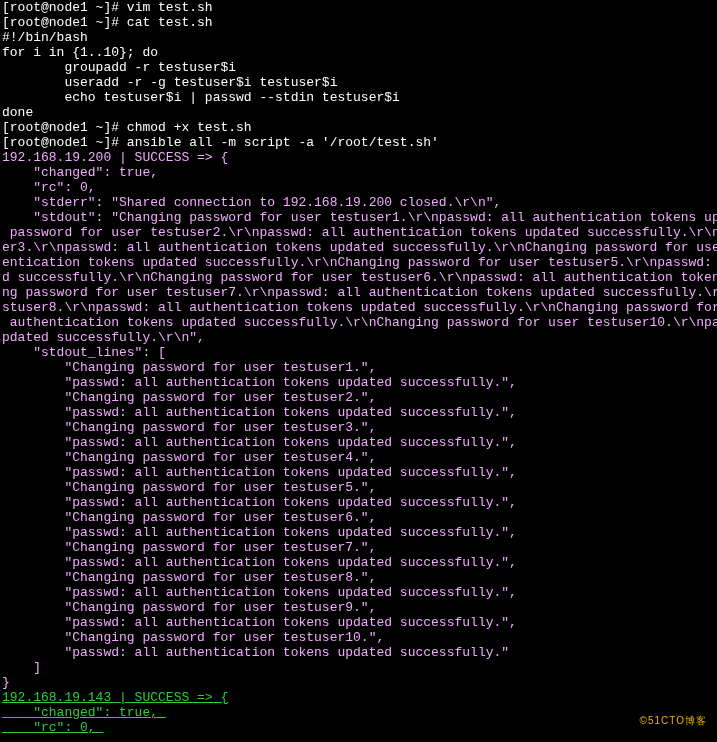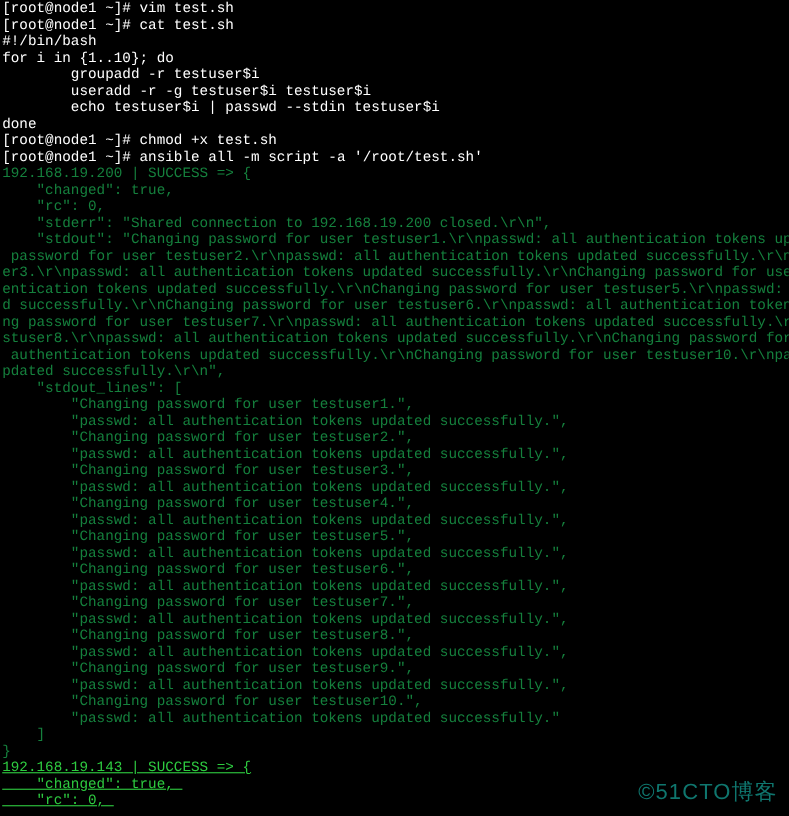--- a/index.html
+++ b/index.html
@@ -14,27 +14,27 @@
     height: 742px;
     overflow: hidden;
   }
   .terminal {
     padding: 0 2px;
     white-space: pre;
     position: relative;
   }
   .prompt { color: #fff; }
   .green { color: #2ecc40; text-decoration: underline; }
-  .orange { color: #15803d; }
+  .orange { color: #f0abfc; }
   .watermark {
     position: absolute;
     right: 10px;
     bottom: 14px;
-    color: #0f766e;
-    font-size: 20px;
+    color: #eab308;
+    font-size: 10px;
     letter-spacing: 1px;
     font-family: sans-serif;
   }
   .line { display: block; }
 </style>
 </head>
 <body>
 
 <div class="terminal" id="term"><span class="line"><span class="prompt">[root@node1 ~]# </span><span>vim test.sh</span></span><span class="line"><span class="prompt">[root@node1 ~]# </span><span>cat test.sh</span></span><span class="line"><span>#!/bin/bash</span></span><span class="line"><span>for i in {1..10}; do</span></span><span class="line"><span>        groupadd -r testuser$i</span></span><span class="line"><span>        useradd -r -g testuser$i testuser$i</span></span><span class="line"><span>        echo testuser$i | passwd --stdin testuser$i</span></span><span class="line"><span>done</span></span><span class="line"><span class="prompt">[root@node1 ~]# </span><span>chmod +x test.sh</span></span><span class="line"><span class="prompt">[root@node1 ~]# </span><span>ansible all -m script -a '/root/test.sh'</span></span><span class="line"><span class="orange">192.168.19.200 | SUCCESS =&gt; {</span></span><span class="line"><span class="orange">    "changed": true, </span></span><span class="line"><span class="orange">    "rc": 0, </span></span><span class="line"><span class="orange">    "stderr": "Shared connection to 192.168.19.200 closed.\r\n", </span></span><span class="line"><span class="orange">    "stdout": "Changing password for user testuser1.\r\npasswd: all authentication tokens updated succ</span></span><span class="line"><span class="orange"> password for user testuser2.\r\npasswd: all authentication tokens updated successfully.\r\nChanging pa</span></span><span class="line"><span class="orange">er3.\r\npasswd: all authentication tokens updated successfully.\r\nChanging password for user testuser</span></span><span class="line"><span class="orange">entication tokens updated successfully.\r\nChanging password for user testuser5.\r\npasswd: all authen</span></span><span class="line"><span class="orange">d successfully.\r\nChanging password for user testuser6.\r\npasswd: all authentication tokens updated </span></span><span class="line"><span class="orange">ng password for user testuser7.\r\npasswd: all authentication tokens updated successfully.\r\nChangin</span></span><span class="line"><span class="orange">stuser8.\r\npasswd: all authentication tokens updated successfully.\r\nChanging password for user test</span></span><span class="line"><span class="orange"> authentication tokens updated successfully.\r\nChanging password for user testuser10.\r\npasswd: all a</span></span><span class="line"><span class="orange">pdated successfully.\r\n", </span></span><span class="line"><span class="orange">    "stdout_lines": [</span></span><span class="line"><span class="orange">        "Changing password for user testuser1.", </span></span><span class="line"><span class="orange">        "passwd: all authentication tokens updated successfully.", </span></span><span class="line"><span class="orange">        "Changing password for user testuser2.", </span></span><span class="line"><span class="orange">        "passwd: all authentication tokens updated successfully.", </span></span><span class="line"><span class="orange">        "Changing password for user testuser3.", </span></span><span class="line"><span class="orange">        "passwd: all authentication tokens updated successfully.", </span></span><span class="line"><span class="orange">        "Changing password for user testuser4.", </span></span><span class="line"><span class="orange">        "passwd: all authentication tokens updated successfully.", </span></span><span class="line"><span class="orange">        "Changing password for user testuser5.", </span></span><span class="line"><span class="orange">        "passwd: all authentication tokens updated successfully.", </span></span><span class="line"><span class="orange">        "Changing password for user testuser6.", </span></span><span class="line"><span class="orange">        "passwd: all authentication tokens updated successfully.", </span></span><span class="line"><span class="orange">        "Changing password for user testuser7.", </span></span><span class="line"><span class="orange">        "passwd: all authentication tokens updated successfully.", </span></span><span class="line"><span class="orange">        "Changing password for user testuser8.", </span></span><span class="line"><span class="orange">        "passwd: all authentication tokens updated successfully.", </span></span><span class="line"><span class="orange">        "Changing password for user testuser9.", </span></span><span class="line"><span class="orange">        "passwd: all authentication tokens updated successfully.", </span></span><span class="line"><span class="orange">        "Changing password for user testuser10.", </span></span><span class="line"><span class="orange">        "passwd: all authentication tokens updated successfully."</span></span><span class="line"><span class="orange">    ]</span></span><span class="line"><span class="orange">}</span></span><span class="line"><span class="green">192.168.19.143 | SUCCESS =&gt; {</span></span><span class="line"><span class="green">    "changed": true, </span></span><span class="line"><span class="green">    "rc": 0, </span></span></div>
 <div class="watermark">©51CTO博客</div>

